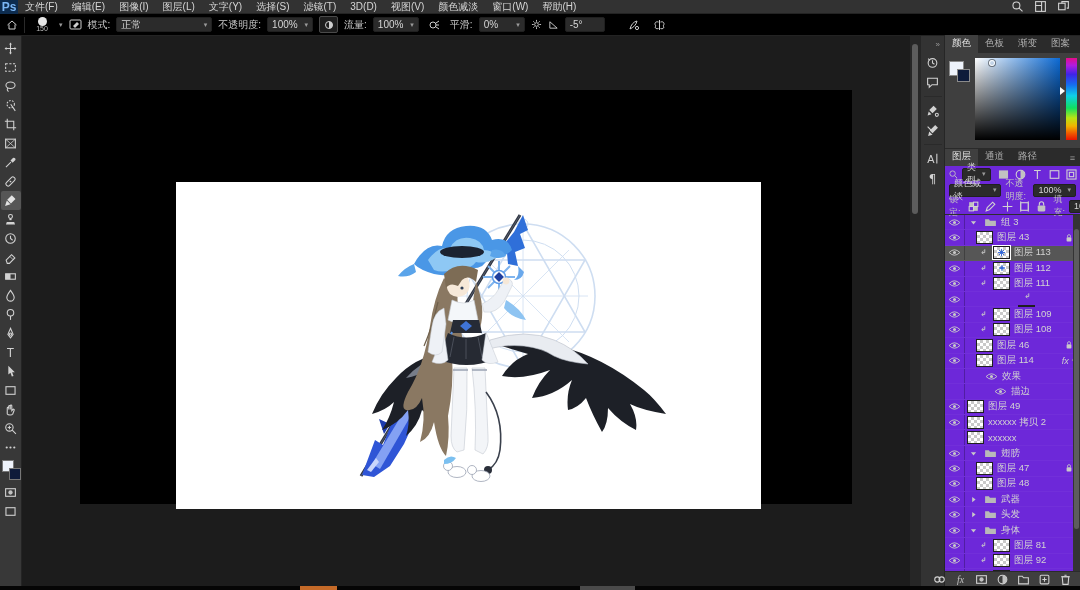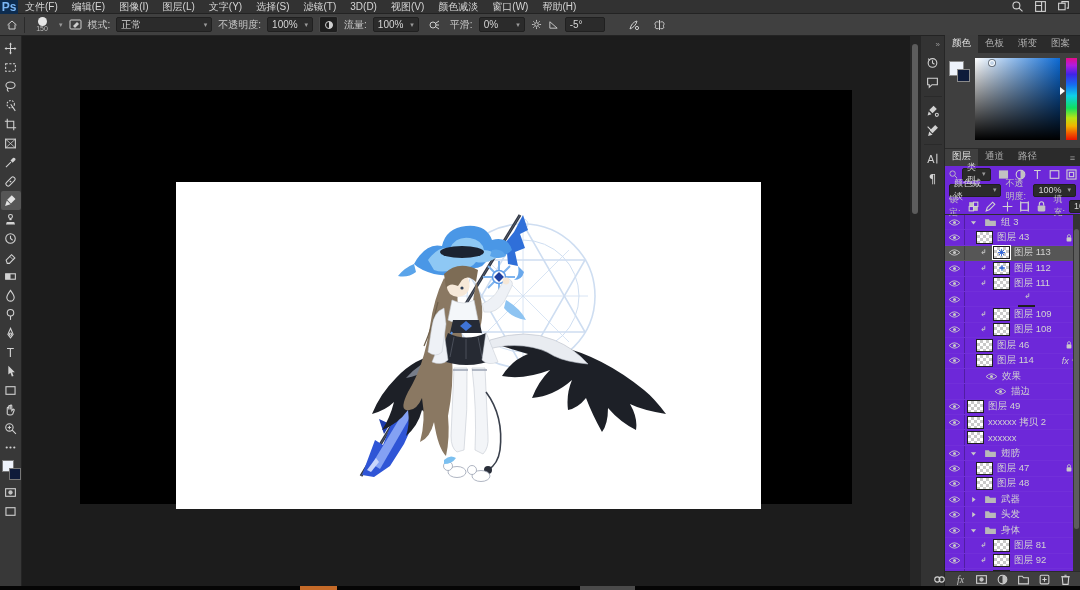--- a/index.html
+++ b/index.html
@@ -10,21 +10,21 @@
   
   .menubar{height:14px;background:#323232;display:flex;align-items:center;
     border-bottom:1px solid #232323;font-size:10px;color:#d6d6d6;}
   .ps-logo{width:18px;height:14px;background:#0d2c4f;color:#7ab6f5;font-size:12px;
     display:flex;align-items:center;justify-content:center;font-weight:bold;}
   .menu-item{padding:0 7px;line-height:14px;cursor:default;white-space:nowrap;}
   .menubar-right{margin-left:auto;display:flex;gap:10px;padding-right:10px;align-items:center;}
   .mb-ico svg{display:block;}
 
   
-  .optionsbar{height:22px;background:#404040;border-bottom:1px solid #232323;
+  .optionsbar{height:22px;background:#000000;border-bottom:1px solid #232323;
     display:flex;align-items:center;font-size:10px;gap:6px;padding-left:6px;color:#c9c9c9;}
   .osep{width:1px;height:16px;background:#2a2a2a;}
   .brushprev{display:flex;flex-direction:column;align-items:center;width:22px;line-height:6px;}
   .brushprev .dot{width:9px;height:9px;border-radius:50%;background:#e6e6e6;}
   .brushprev .num{font-size:7px;color:#bbb;}
   .caret{font-size:7px;color:#9a9a9a;}
   .olabel{white-space:nowrap;}
   .field{background:#2b2b2b;border:1px solid #202020;border-radius:2px;height:15px;
     display:flex;align-items:center;justify-content:space-between;padding:0 4px;gap:6px;color:#d6d6d6;}
   .f-mode{width:96px;} .f-sm{width:46px;} .f-ang{width:40px;}

